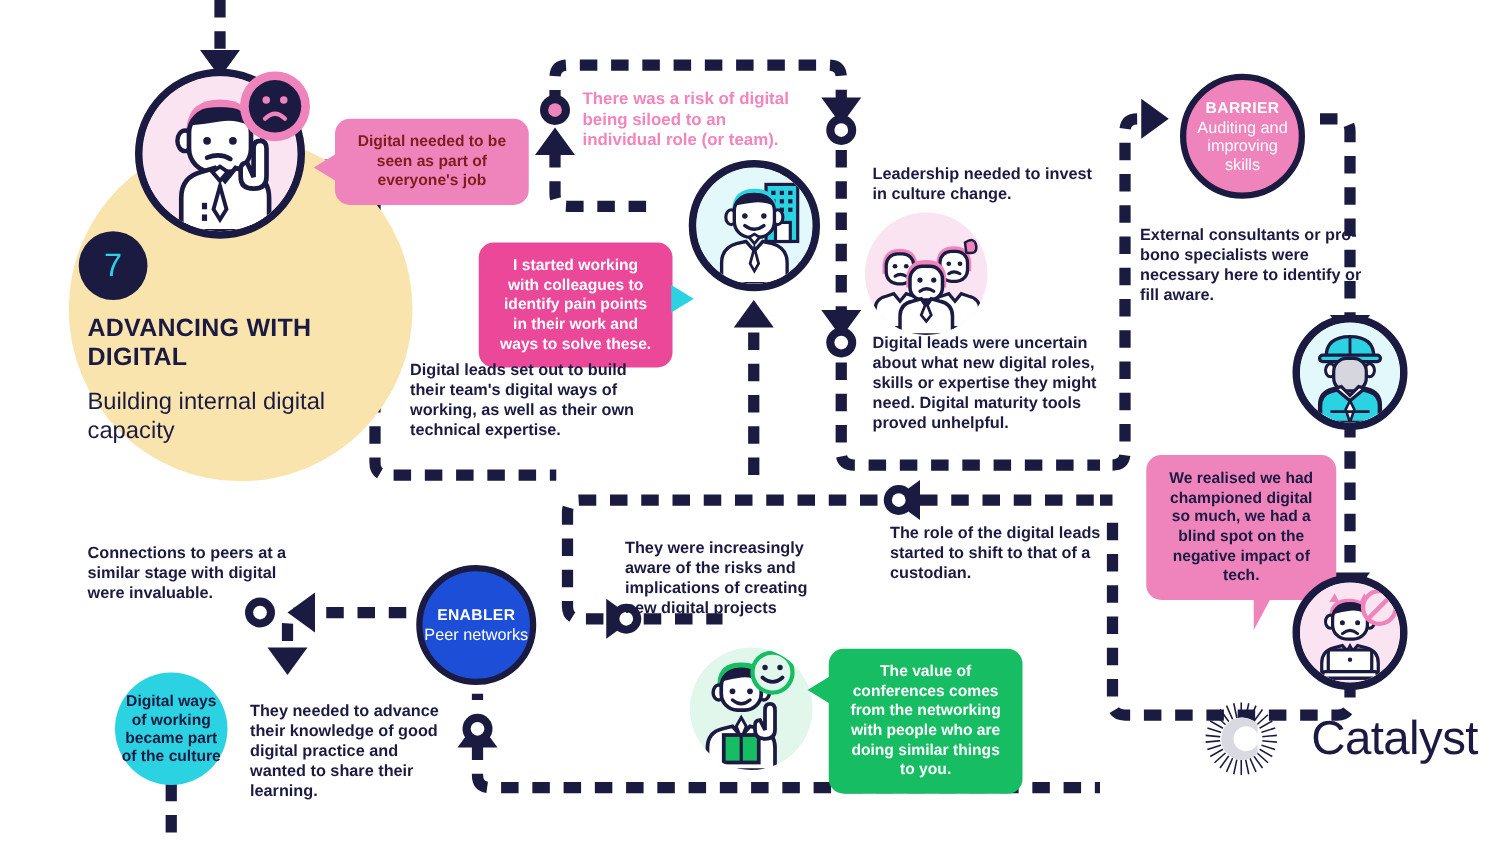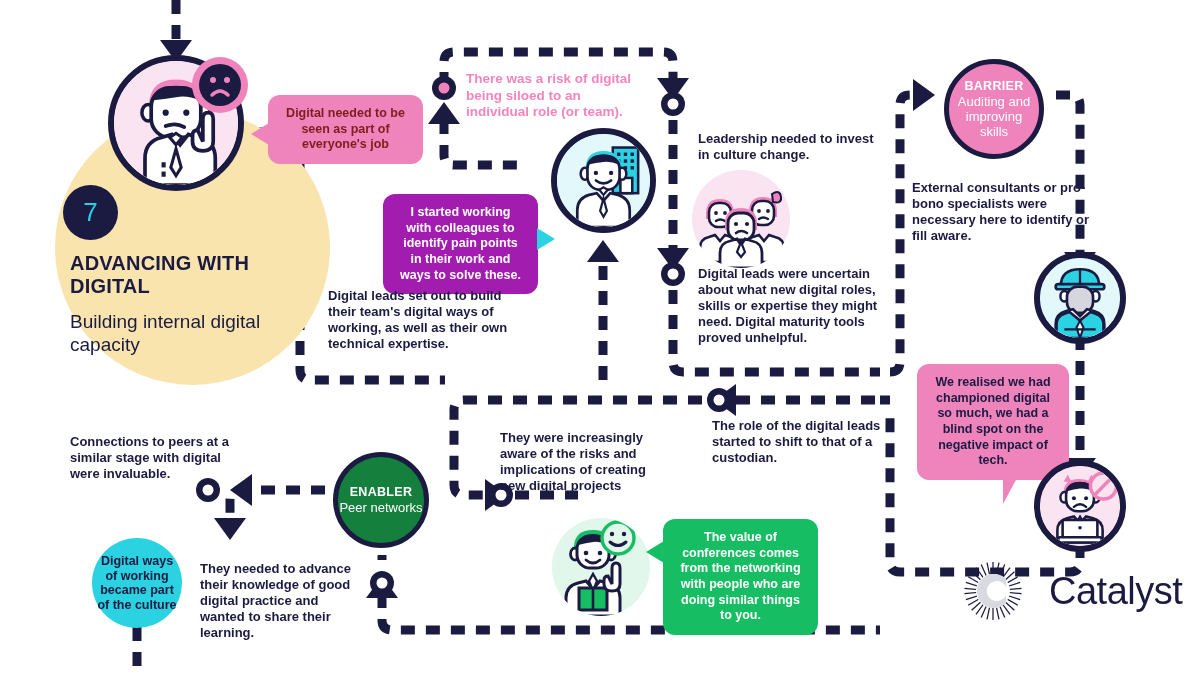--- a/index.html
+++ b/index.html
@@ -104,21 +104,21 @@
     font-weight: bold;
     line-height: 1.25;
     text-align: center;
   }
   .bubble .tail {
     position: absolute;
     width: 0; height: 0;
   }
   .bubble.pink { background: #ef83bb; color: #7f1d1d; margin-top: 40px; }
   .bubble.pink2 { background: #ef83bb; color: #1b1b42; }
-  .bubble.cyan { background: #a21caf; color: #ffffff; text-align: center; }
+  .bubble.cyan { background: #ec4899; color: #ffffff; text-align: center; }
   .bubble.green { background: #17bd63; color: #ffffff; }
 
   
   .caption {
     position: absolute;
     color: #1b1b42;
     font-size: 13px;
     line-height: 1.23;
     font-weight: 700;
   }
@@ -453,21 +453,21 @@
   </div>
 
   <div class="caption" style="left:500px; top:430px; width:160px;">
     <span>They were increasingly aware of the risks and implications of creating new digital projects</span>
   </div>
 
   <div class="caption" style="left:70px; top:434px; width:178px;">
     <span>Connections to peers at a similar stage with digital were invaluable.</span>
   </div>
 
-  <div class="concept outline" style="left:333px; top:452px; width:96px; height:96px; background:#15803d;">
+  <div class="concept outline" style="left:333px; top:452px; width:96px; height:96px; background:#1d4ed8;">
     <div class="c-kicker">ENABLER</div>
     <div class="c-body" style="width:86px;">Peer networks</div>
   </div>
 
   <div class="concept navytext" style="left:92px; top:538px; width:90px; height:90px; background:#2ad2e2;">
     <div class="c-body" style="width:80px;">Digital ways of working became part of the culture</div>
   </div>
 
   <div class="caption" style="left:200px; top:561px; width:165px;">
     <span>They needed to advance their knowledge of good digital practice and wanted to share their learning.</span>

